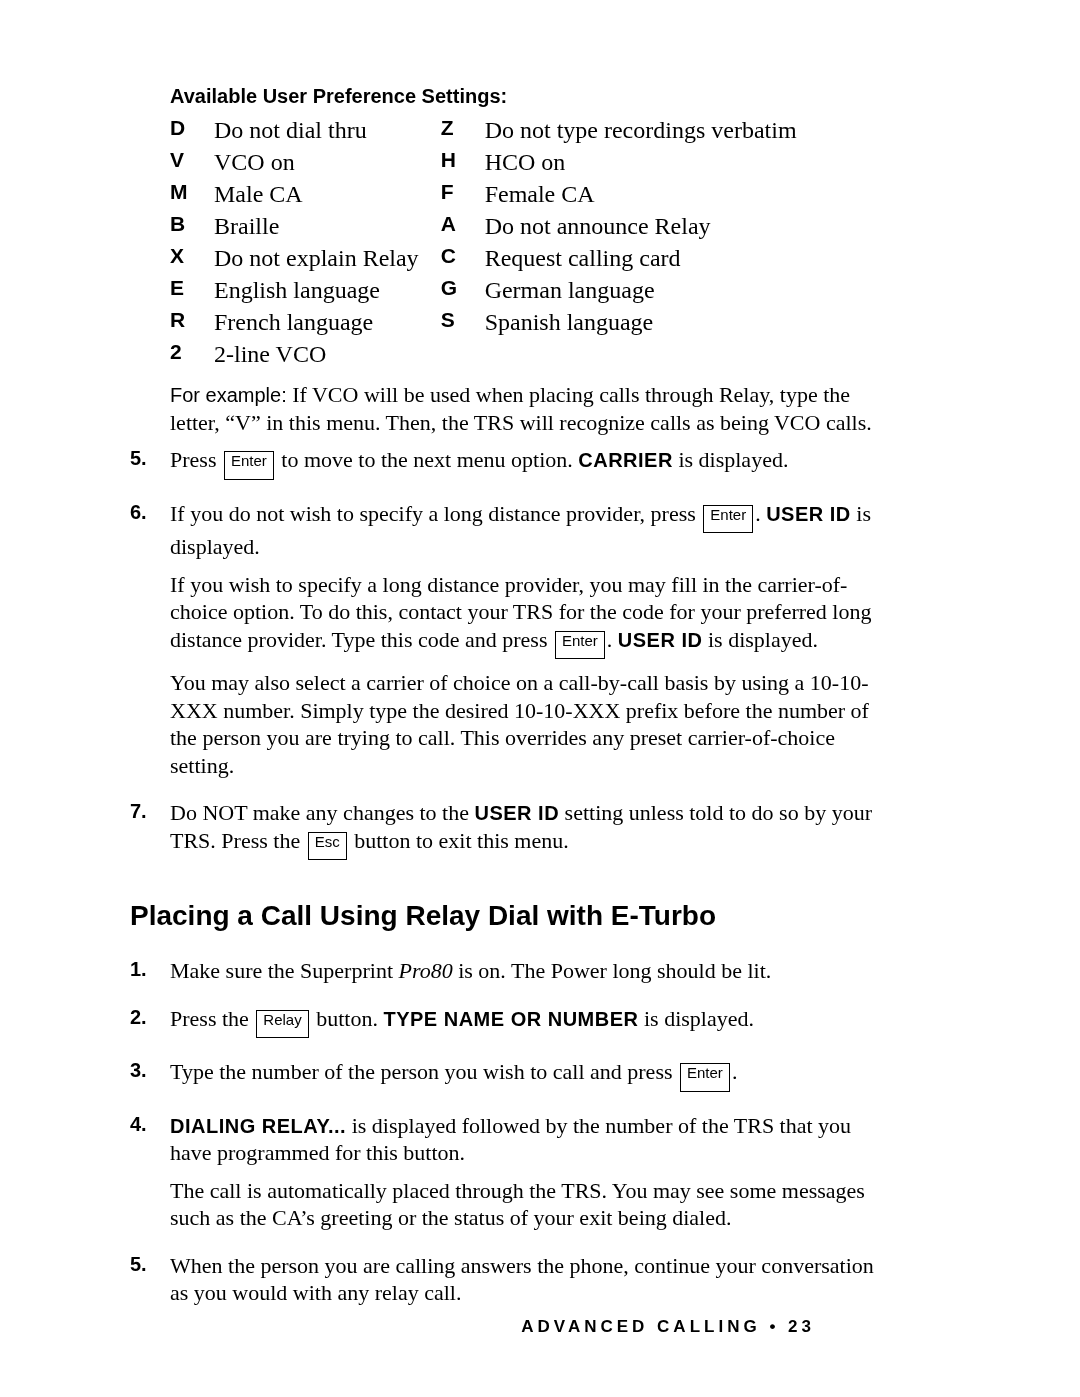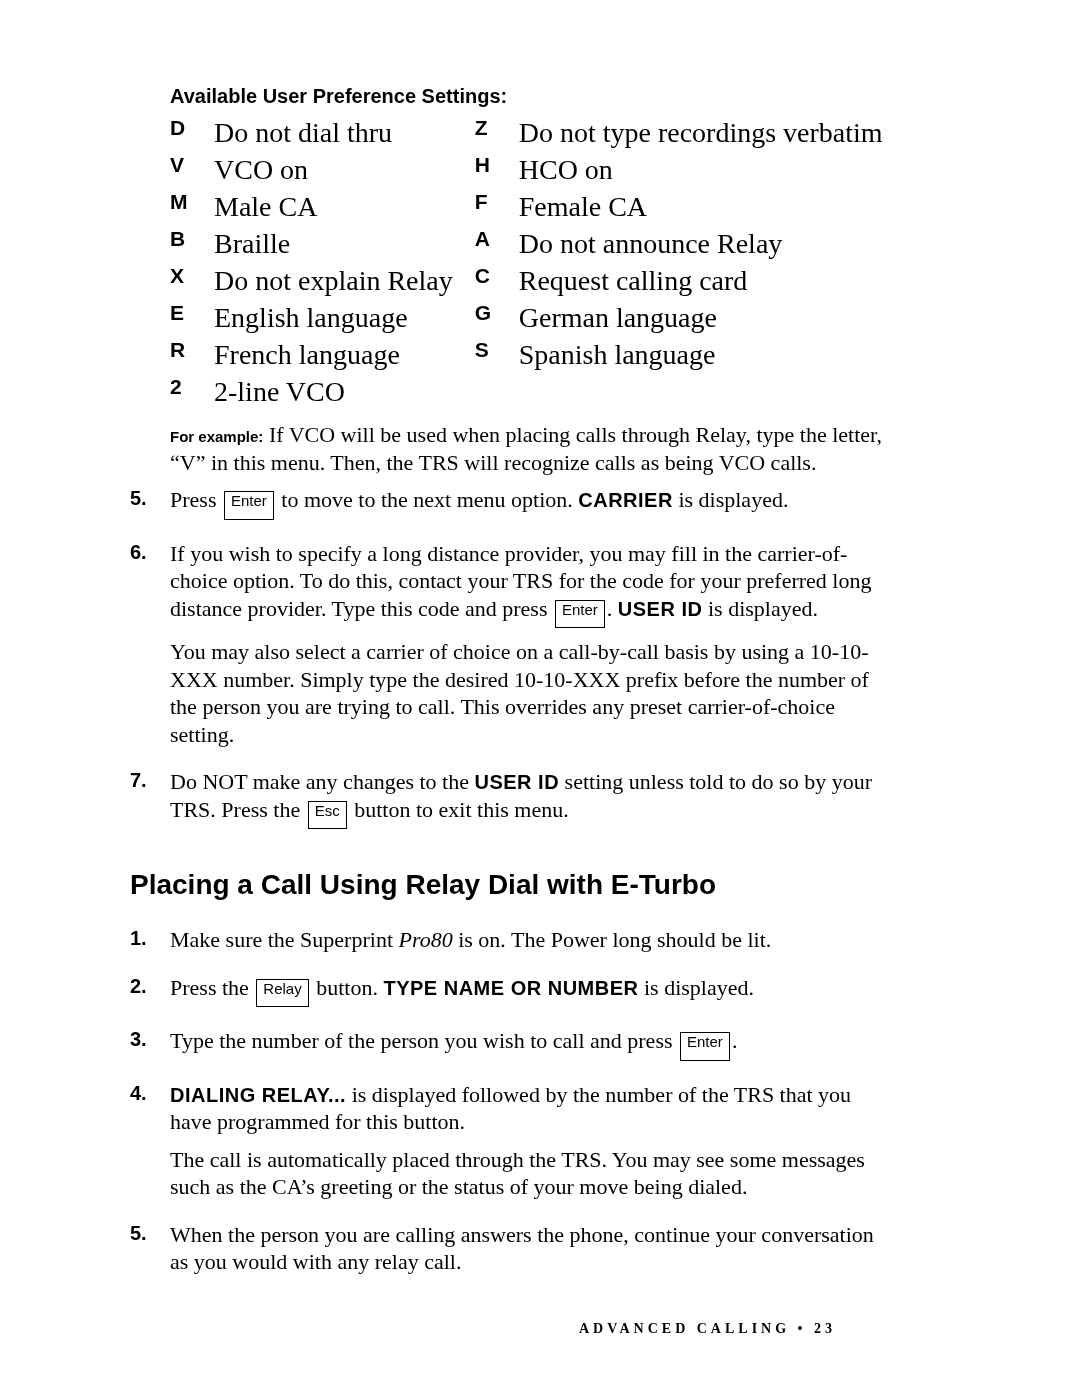--- a/index.html
+++ b/index.html
@@ -29,41 +29,41 @@
     font-size: 20px;
     margin-bottom: 6px;
   }
   .settings-table {
     border-collapse: collapse;
     margin-bottom: 10px;
   }
   .settings-table td {
     padding: 0 0 2px 0;
     vertical-align: top;
-    font-size: 28px;
+    font-size: 24px;
     line-height: 1.25;
   }
   .settings-table td.key {
     font-family: "Helvetica Neue", Helvetica, Arial, sans-serif;
     font-weight: bold;
     font-size: 21px;
     padding-right: 18px;
     width: 26px;
   }
   .settings-table td.val0 {
     padding-right: 22px;
     white-space: nowrap;
   }
   .example {
     margin-bottom: 10px;
   }
   .example .bold-sans {
     font-family: "Helvetica Neue", Helvetica, Arial, sans-serif;
-    font-weight: bold;
-    font-size: 15px;
+    font-weight: normal;
+    font-size: 20px;
   }
   .step {
     display: flex;
     margin-bottom: 10px;
   }
   .step-num {
     font-family: "Helvetica Neue", Helvetica, Arial, sans-serif;
     font-weight: bold;
     font-size: 20px;
     width: 40px;
@@ -99,24 +99,24 @@
     font-size: 28px;
     margin: 28px 0 24px -40px;
   }
   .italic {
     font-style: italic;
     margin-top: 36px;
   }
   .footer {
     position: absolute;
     bottom: 60px;
-    right: 92px;
-    font-family: Liberation Serif, serif;
-    font-weight: bold;
-    font-size: 14px;
+    right: 113px;
+    font-family: Liberation Sans, sans-serif;
+    font-weight: bold;
+    font-size: 17px;
     letter-spacing: 4px;
   }
 </style>
 </head>
 <body>
 
 <div class="page">
   <div class="content">
 
     <div class="settings-heading">Available User Preference Settings:</div>
@@ -184,20 +184,23 @@
         <p>
           <span>Press </span><span class="key-box">Enter</span><span> to move to the next menu option. </span><span class="lcd">CARRIER</span><span> is displayed.</span>
         </p>
       </div>
     </div>
 
     <div class="step">
       <div class="step-num">6.</div>
       <div class="step-body">
         <p>
+          <span>If you do not wish to specify a long distance provider, press </span><span class="key-box">Enter</span><span>. </span><span class="lcd">USER ID</span><span> is displayed.</span>
+        </p>
+        <p>
           <span>If you wish to specify a long distance provider, you may fill in the carrier-of-choice option. To do this, contact your TRS for the code for your preferred long distance provider. Type this code and press </span><span class="key-box">Enter</span><span>. </span><span class="lcd">USER ID</span><span> is displayed.</span>
         </p>
         <p>You may also select a carrier of choice on a call-by-call basis by using a 10-10-XXX number. Simply type the desired 10-10-XXX prefix before the number of the person you are trying to call. This overrides any preset carrier-of-choice setting.</p>
       </div>
     </div>
 
     <div class="step">
       <div class="step-num">7.</div>
       <div class="step-body">
         <p>
@@ -234,21 +237,21 @@
         </p>
       </div>
     </div>
 
     <div class="step">
       <div class="step-num">4.</div>
       <div class="step-body">
         <p>
           <span class="lcd">DIALING RELAY...</span><span> is displayed followed by the number of the TRS that you have programmed for this button.</span>
         </p>
-        <p>The call is automatically placed through the TRS. You may see some messages such as the CA’s greeting or the status of your move being dialed.</p>
+        <p>The call is automatically placed through the TRS. You may see some messages such as the CA’s greeting or the status of your exit being dialed.</p>
       </div>
     </div>
 
     <div class="step">
       <div class="step-num">5.</div>
       <div class="step-body">
         <p>When the person you are calling answers the phone, continue your conversation as you would with any relay call.</p>
       </div>
     </div>
 

